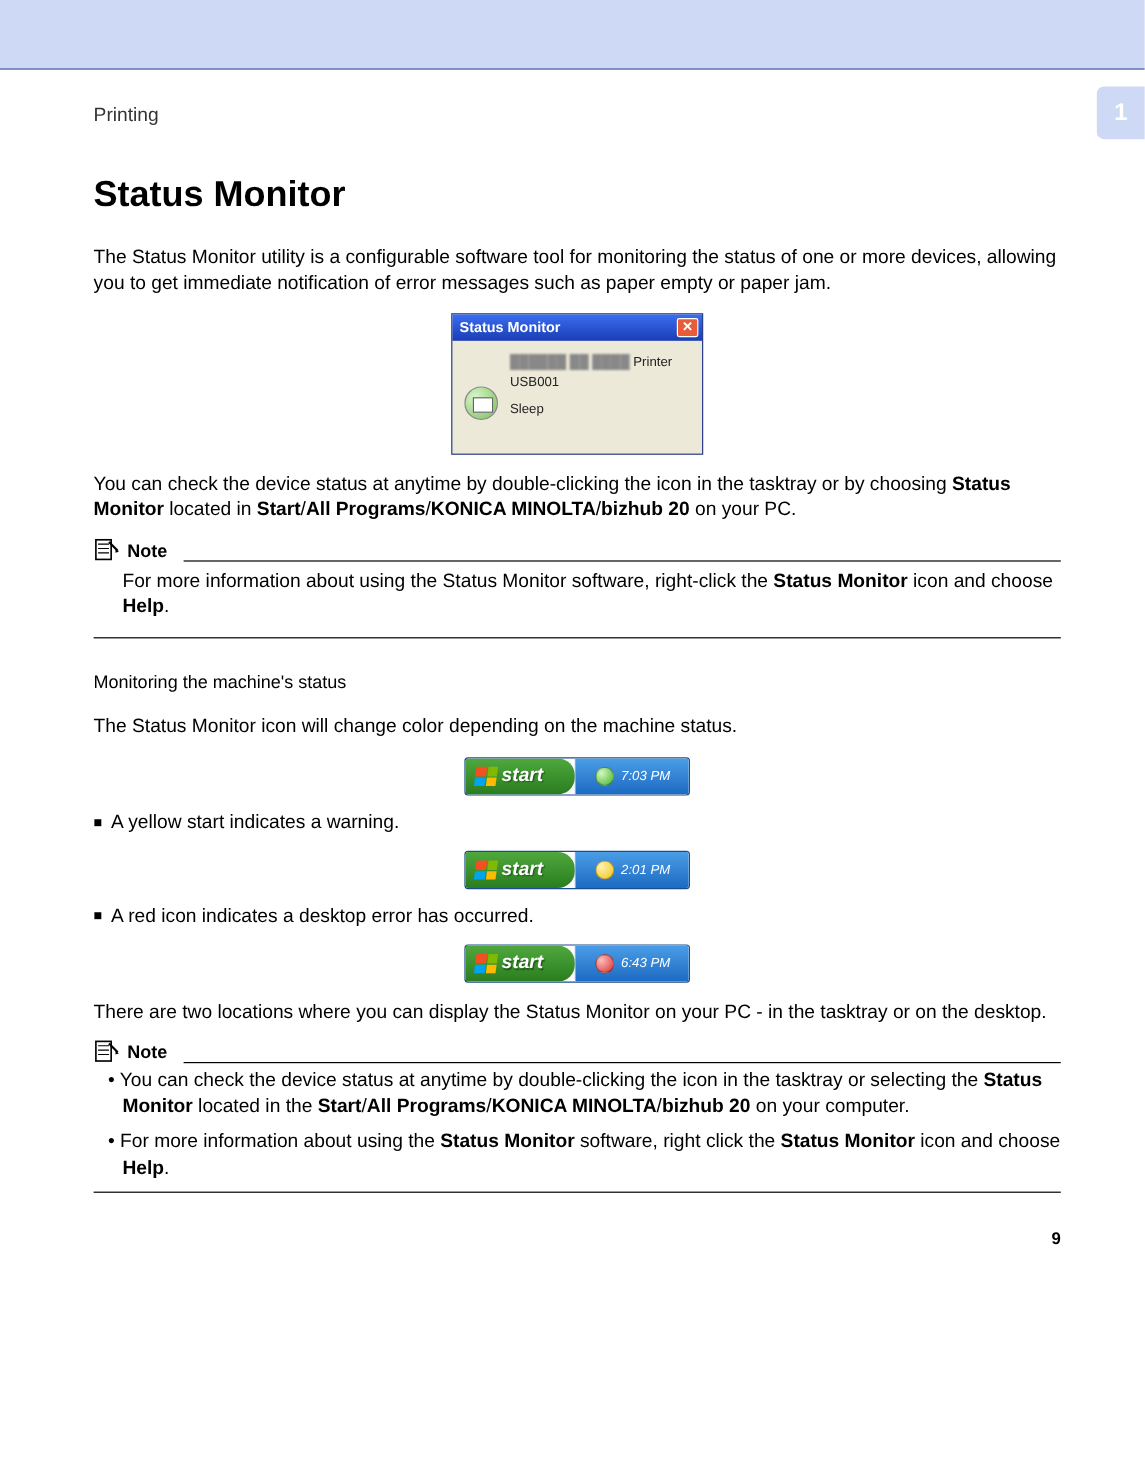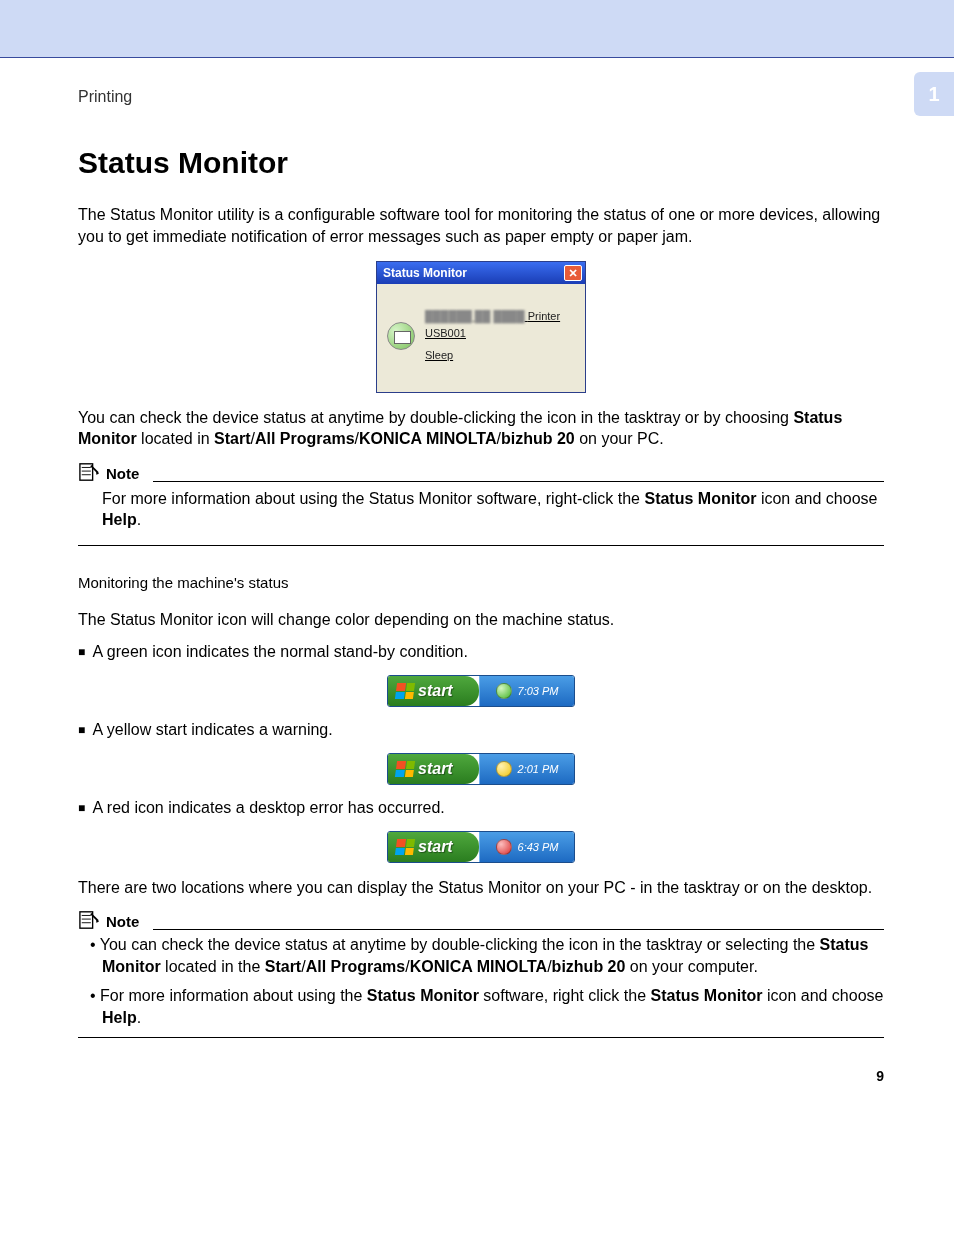--- a/index.html
+++ b/index.html
@@ -23,21 +23,21 @@
   .end-rule { height: 1px; background: #000; margin-top: 4px; margin-bottom: 18px; }
   .bullet-line { font-size: 16px; margin: 10px 0; }
   .bullet-line::before { content: "■ "; font-size: 12px; vertical-align: 1px; margin-right: 4px; }
   .center { display: flex; justify-content: center; margin: 14px 0; }
 
   
   .sm-window { width: 210px; border: 1px solid #2b3e8a; background: #ece9d8; }
   .sm-titlebar { background: linear-gradient(#3a6df0, #1a3db5); height: 22px; display: flex; align-items: center; justify-content: space-between; padding: 0 3px 0 6px; }
   .sm-titlebar-text { color: #fff; font-size: 12px; font-weight: bold; }
   .sm-close { width: 18px; height: 16px; background: #e85c38; border: 1px solid #fff; border-radius: 2px; display:flex; align-items:center; justify-content:center; color:#fff; font-size:11px; font-weight:bold; line-height:1; }
-  .sm-body { padding: 24px 10px 28px 10px; display: flex; gap: 10px; align-items: center; text-decoration: underline; }
+  .sm-body { padding: 10px 10px 28px 10px; display: flex; gap: 10px; align-items: flex-end; }
   .sm-icon { width: 28px; height: 28px; border-radius: 50%; background: radial-gradient(circle at 30% 30%, #d6f5c8, #7cc05a); border: 1px solid #888; position: relative; }
   .sm-icon::after { content:""; position:absolute; left:6px; top:8px; width:15px; height:11px; background:#fff; border:1px solid #666; }
   .sm-lines { font-size: 11px; color:#222; line-height:1.5; }
   .sm-lines .row1 span.blur { filter: blur(1px); color:#888; }
 
   
   .taskbar { width: 188px; height: 32px; display: flex; font-size: 0; border:1px solid #1b4d8c; border-radius:3px; overflow:hidden; }
   .tb-start { background: linear-gradient(#4fa83d, #2a7d1f); width: 92px; display: flex; align-items: center; padding-left: 8px; border-radius: 0 14px 14px 0; gap:4px; }
   .tb-start-text { color: #fff; font-weight: bold; font-style: italic; font-size: 16px; text-shadow: 1px 1px 1px rgba(0,0,0,0.4); }
   .win-flag { width:18px; height:16px; display:grid; grid-template-columns:1fr 1fr; grid-template-rows:1fr 1fr; gap:1px; transform: skewX(-8deg); }
@@ -106,21 +106,20 @@
     <div class="note-body">
       <span>For more information about using the Status Monitor software, right-click the </span><b>Status Monitor</b><span> icon and choose </span><b>Help</b><span>.</span>
     </div>
     <div class="end-rule"></div>
   </div>
 
   <h2 class="subtitle">Monitoring the machine's status</h2>
 
   <p class="body">The Status Monitor icon will change color depending on the machine status.</p>
 
-  <div class="bullet-line">A green icon indicates the normal stand-by condition.</div>
   <div class="center">
     <div class="taskbar">
       <div class="tb-start">
         <span class="win-flag">
             <span class="wf r"></span>
             <span class="wf g"></span>
             <span class="wf b"></span>
             <span class="wf y"></span>
           </span>
         <span class="tb-start-text">start</span>

